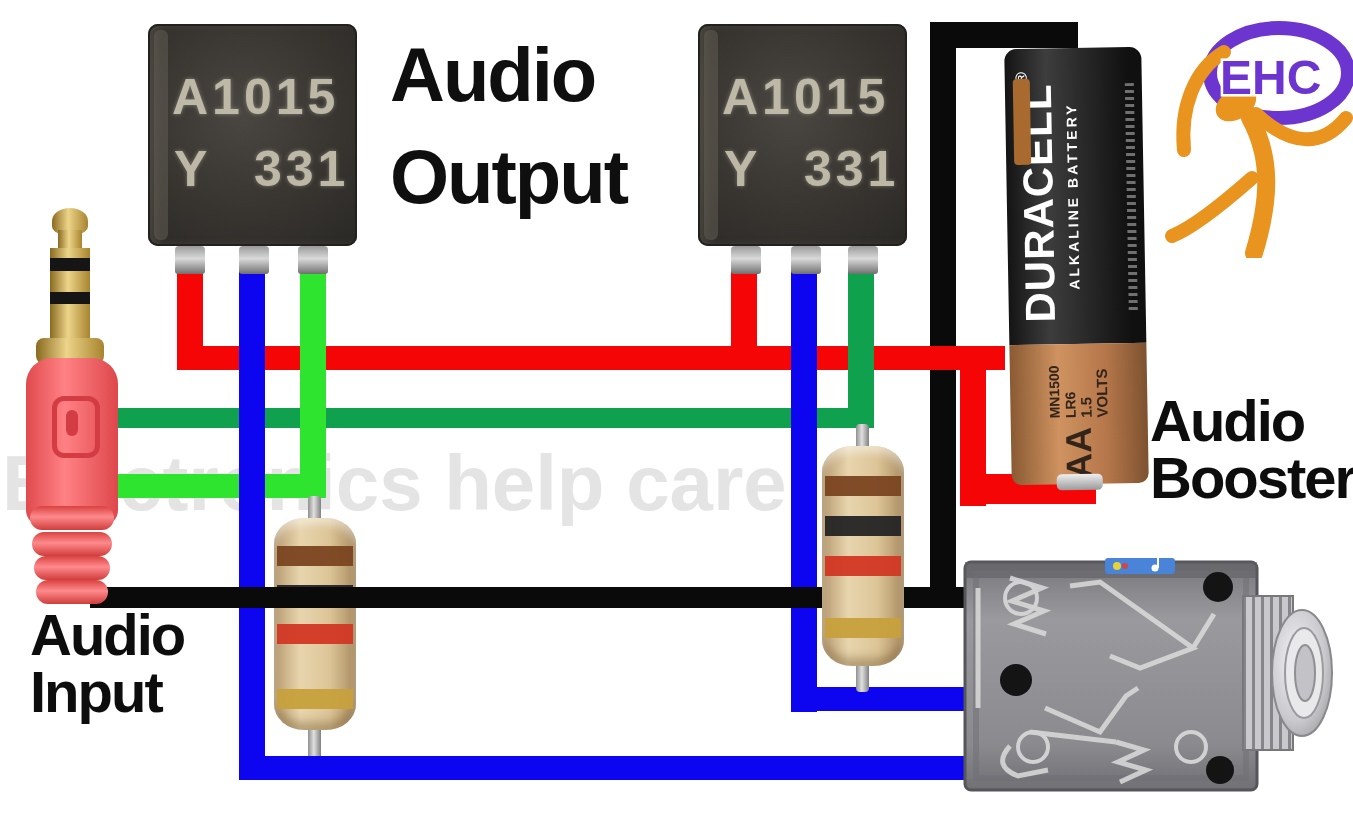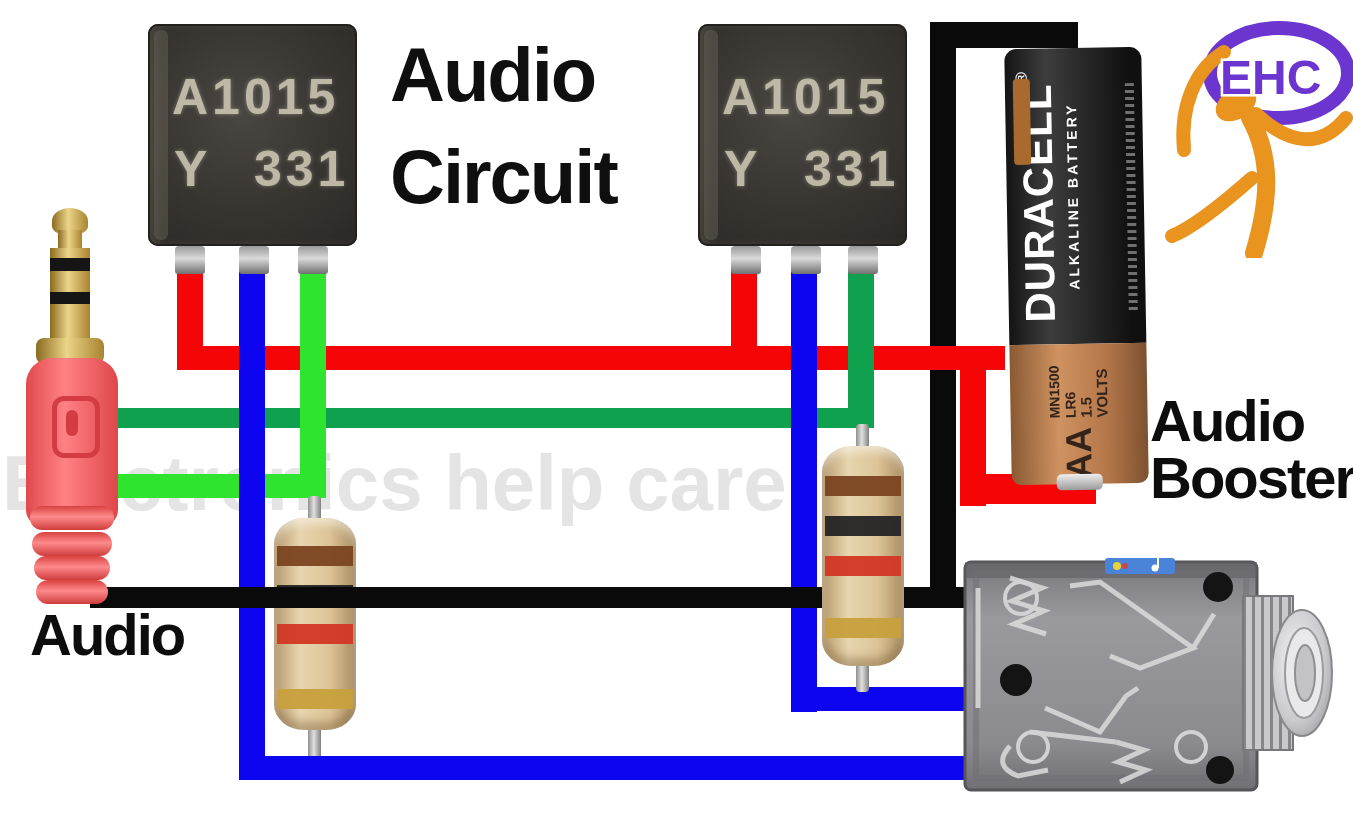--- a/index.html
+++ b/index.html
@@ -213,25 +213,26 @@
       <path d="M98,96 C135,130 165,128 188,100"></path>
       <path d="M92,100 C114,140 112,182 96,235" stroke-width="18"></path>
       <path d="M94,160 C60,190 34,210 14,218"></path>
     </g>
     <ellipse cx="78" cy="86" rx="22" ry="15" transform="rotate(-32 78 86)" fill="#e8941f"></ellipse>
     <text x="62" y="76" font-size="48" font-weight="bold" font-family="Liberation Sans, sans-serif" style="paint-order:stroke;stroke:#ffffff;stroke-width:5px;" fill="#6d35cf">EHC</text>
   </svg>
 
   <div class="abs bigtitle" style="left:390px;top:24px;">
     <div>Audio</div>
-    <div>Circuit</div>
+    <div>Output</div>
   </div>
 
   <div class="abs lbl" style="left:30px;top:606px;">
     <div>Audio</div>
+    <div>Input</div>
   </div>
 
   <div class="abs lbl" style="left:1150px;top:392px;">
     <div>Audio</div>
     <div>Booster</div>
   </div>
 
 </div>
 
 </body></html>

